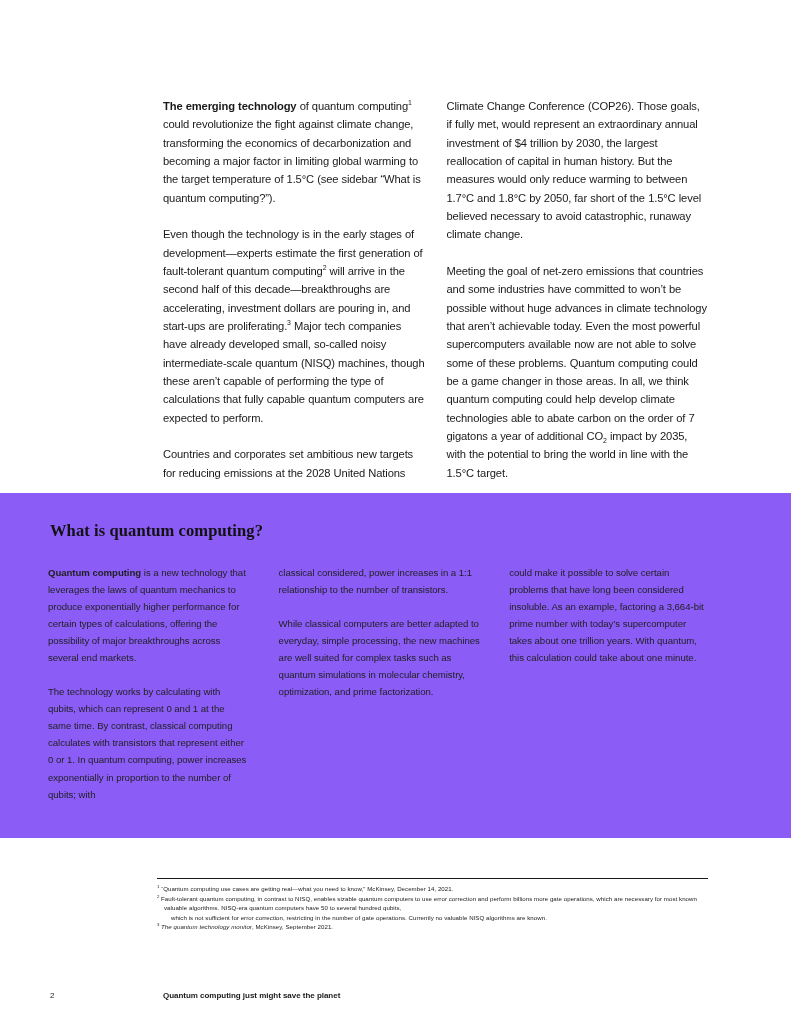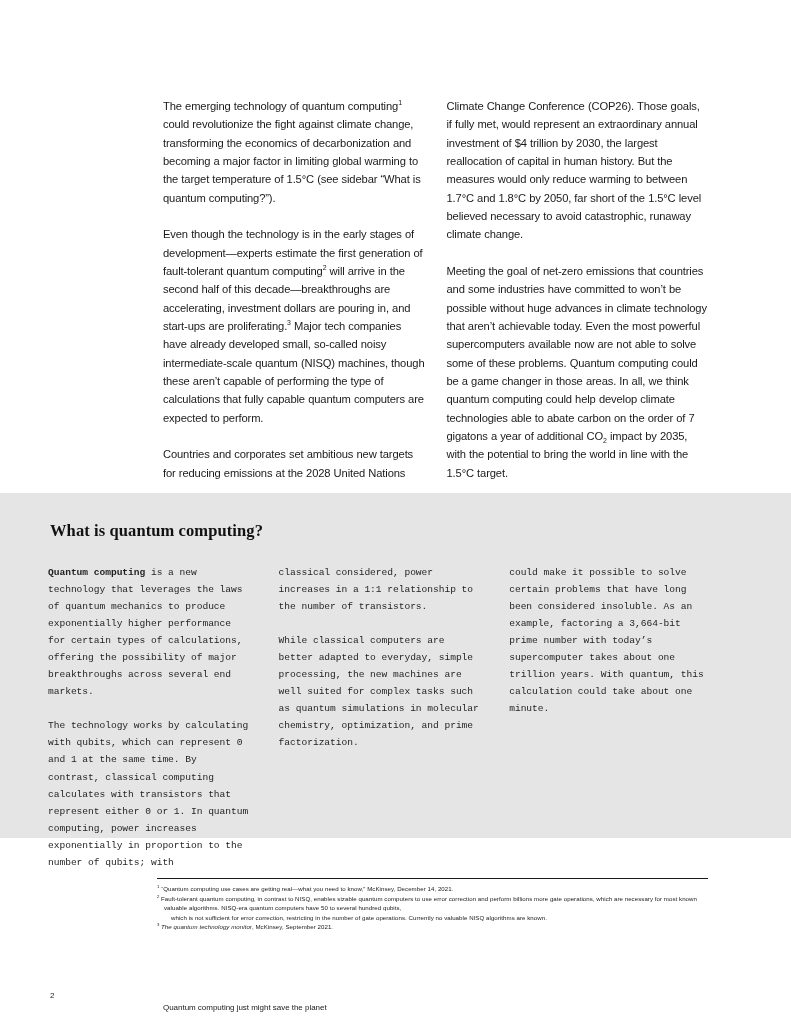--- a/index.html
+++ b/index.html
@@ -43,42 +43,42 @@
     line-height: 18.35px;
     letter-spacing: -0.012em;
     color: #1a1a1a;
     margin-bottom: 18.3px;
     text-align: left;
     word-spacing: 0.2px;
   }
 
   .article p:last-child { margin-bottom: 0; }
 
-  .article .lead-in { font-weight: 400; }
+  .article .lead-in { font-weight: 700; }
 
   sup {
     font-size: 0.62em;
     vertical-align: super;
     line-height: 0;
   }
 
   sub {
     font-size: 0.62em;
     vertical-align: sub;
     line-height: 0;
   }
 
   
   .sidebar-band {
     position: absolute;
     left: 0;
     top: 493px;
     width: 791px;
     height: 345px;
-    background: #e5e5e5;
+    background: #8b5cf6;
   }
 
   .sidebar-title {
     position: absolute;
     left: 50px;
     top: 28px;
     font-family: "Liberation Serif", serif;
     font-weight: 700;
     font-size: 16.5px;
     letter-spacing: 0.1px;
@@ -89,21 +89,20 @@
     position: absolute;
     left: 48px;
     top: 71px;
     width: 663px;
     display: flex;
     gap: 29px;
   }
 
   .sidebar-cols .scol {
     width: 201.6px;
-    font-family: Liberation Mono, monospace;
   }
 
   .sidebar-cols p {
     font-size: 9.6px;
     line-height: 17.05px;
     letter-spacing: -0.004em;
     color: #1f1f1f;
     margin-bottom: 17px;
   }
 
@@ -168,24 +167,23 @@
     top: 0;
     font-size: 8px;
     color: #1a1a1a;
   }
 
   .footer .footer-title {
     position: absolute;
     left: 163px;
     top: 0;
     font-size: 8px;
-    font-weight: 400;
+    font-weight: 700;
     letter-spacing: -0.004em;
     color: #1a1a1a;
-    margin-top: 12px;
   }
 </style>
 </head>
 <body>
 
 <div class="page">
 
   <div class="article">
 
     <div class="col">

